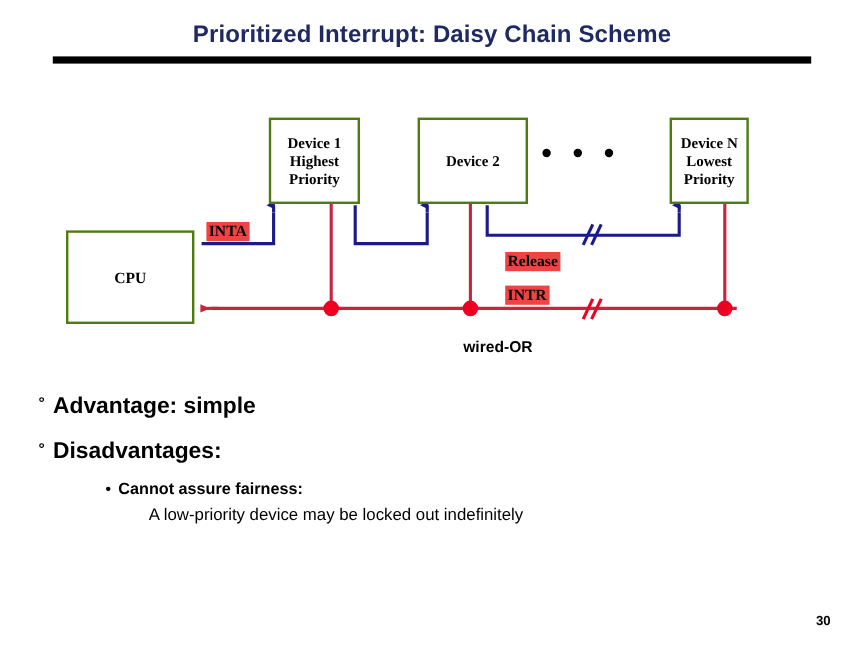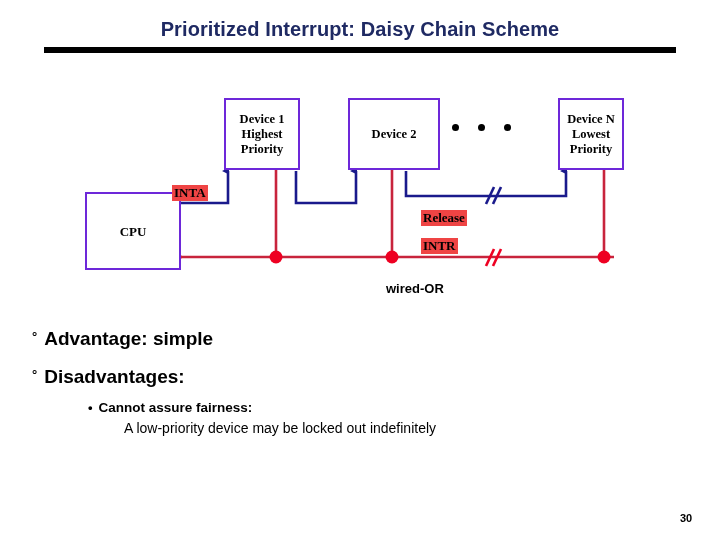--- a/index.html
+++ b/index.html
@@ -23,36 +23,36 @@
   }
   .title-rule{
     position:absolute;left:44px;top:47px;width:632px;height:6px;
     background:#000000;
   }
 
   
   #diagram{position:absolute;left:0;top:0;width:720px;height:540px;}
   .dev-box{
     position:absolute;
-    border:2px solid #6d28d9;
+    border:2px solid #4d7c0f;
     background:#ffffff;
     box-sizing:border-box;
     display:flex;flex-direction:column;
     align-items:center;justify-content:center;
     font-family:"Liberation Serif", serif;
     font-weight:bold;
     font-size:12.5px;
     color:#000000;
     line-height:15px;
     z-index:4;
   }
   #dev1{left:224px;top:98px;width:76px;height:72px;}
   #dev2{left:348px;top:98px;width:92px;height:72px;}
   #devn{left:558px;top:98px;width:66px;height:72px;}
-  #cpu{left:85px;top:192px;width:96px;height:78px;}
+  #cpu{left:55px;top:192px;width:107px;height:78px;}
   #cpu .cpu-label{font-family:"Liberation Serif", serif;font-weight:bold;font-size:13px;}
 
   .dots{
     position:absolute;left:448px;top:120px;width:72px;height:16px;
     z-index:4;
   }
   .dots span{
     position:absolute;top:4px;width:7px;height:7px;border-radius:50%;
     background:#000000;
   }

